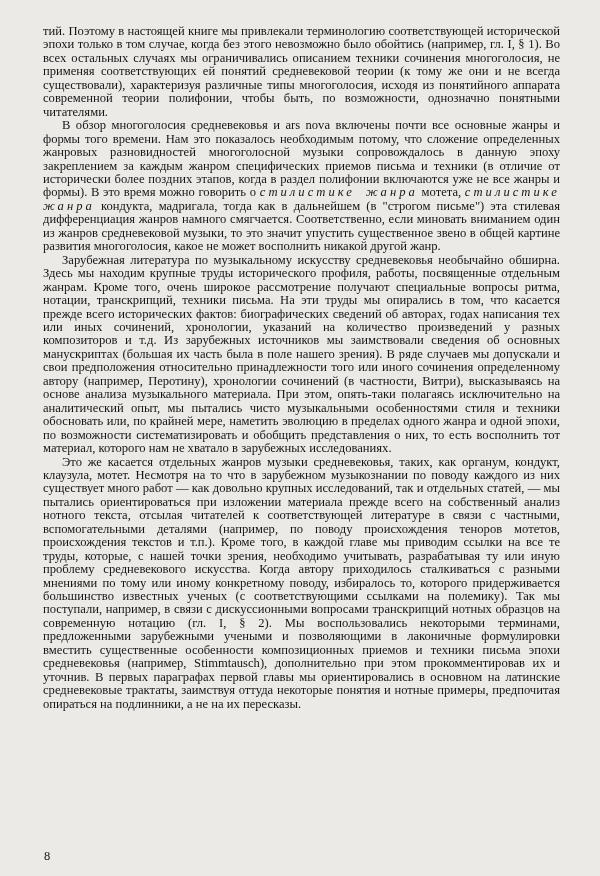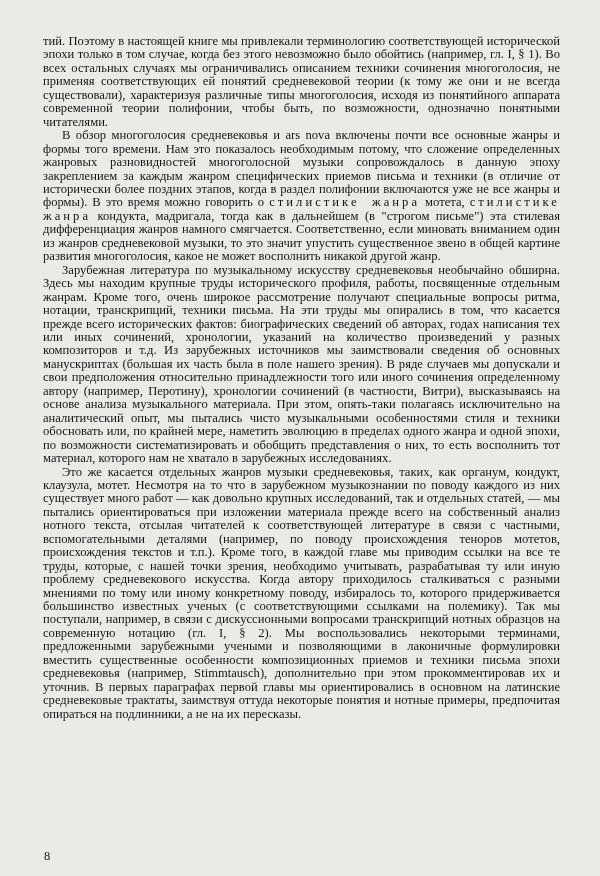--- a/index.html
+++ b/index.html
@@ -13,37 +13,38 @@
     height: 876px;
     margin: 0;
     background: #eceae6;
     overflow: hidden;
     box-sizing: border-box;
     font-family: "Liberation Serif", "DejaVu Serif", serif;
     color: #161616;
   }
   .text-block {
     position: absolute;
-    top: 35px;
+    top: 25px;
     left: 43px;
     width: 517px;
     font-size: 12.6px;
     line-height: 13.45px;
     text-align: justify;
   }
   .text-block p {
     margin: 0;
     padding: 0;
   }
   .text-block p.indent {
     text-indent: 19px;
   }
   .spaced {
     letter-spacing: 0.24em;
     word-spacing: 0.35em;
+    font-style: italic;
   }
   .page-number {
     position: absolute;
     left: 44px;
     top: 849px;
     font-size: 12.5px;
     color: #161616;
   }
 </style>
 </head>

